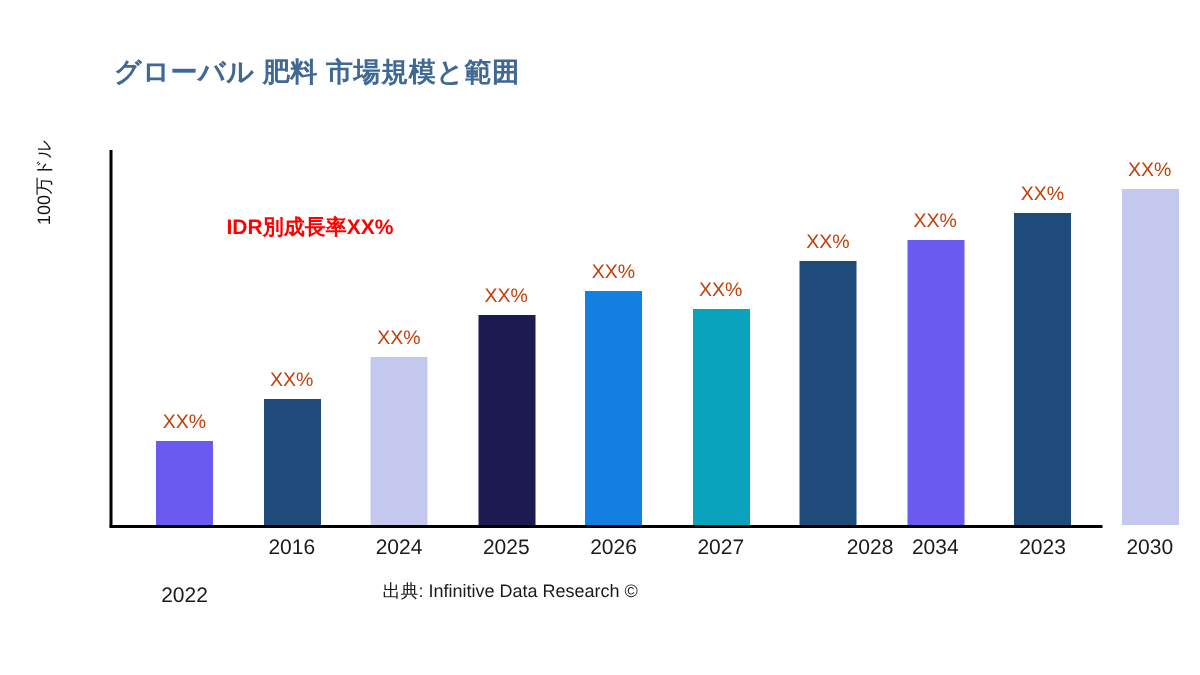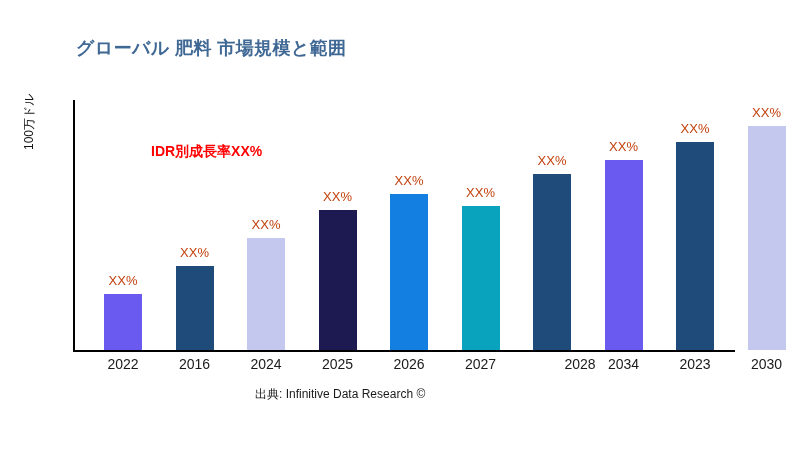--- a/index.html
+++ b/index.html
@@ -180,21 +180,21 @@
         <div class="bar" style="height: 208px; background: rgb(31, 75, 122);"></div>
         <div class="bar-label" style="bottom: 214px;">XX%</div>
       </div>
       <div class="bar-slot" style="left: 657.75px; width: 71.5px;">
         <div class="bar" style="height: 224px; background: rgb(197, 200, 238);"></div>
         <div class="bar-label" style="bottom: 230px;">XX%</div>
       </div>
     </div>
 
   <div id="x-tick-labels">
-      <div class="tick-label" style="left: 50px;">2022</div>
+      <div class="tick-label" style="left: 50px; margin-top: 32px;">2022</div>
       <div class="tick-label" style="left: 121.5px;">2016</div>
       <div class="tick-label" style="left: 193px;">2024</div>
       <div class="tick-label" style="left: 264.5px;">2025</div>
       <div class="tick-label" style="left: 336px;">2026</div>
       <div class="tick-label" style="left: 407.5px;">2027</div>
       <div class="tick-label" style="left: 479px; margin-left: 28px;">2028</div>
       <div class="tick-label" style="left: 550.5px;">2034</div>
       <div class="tick-label" style="left: 622px;">2023</div>
       <div class="tick-label" style="left: 693.5px;">2030</div>
     </div>

